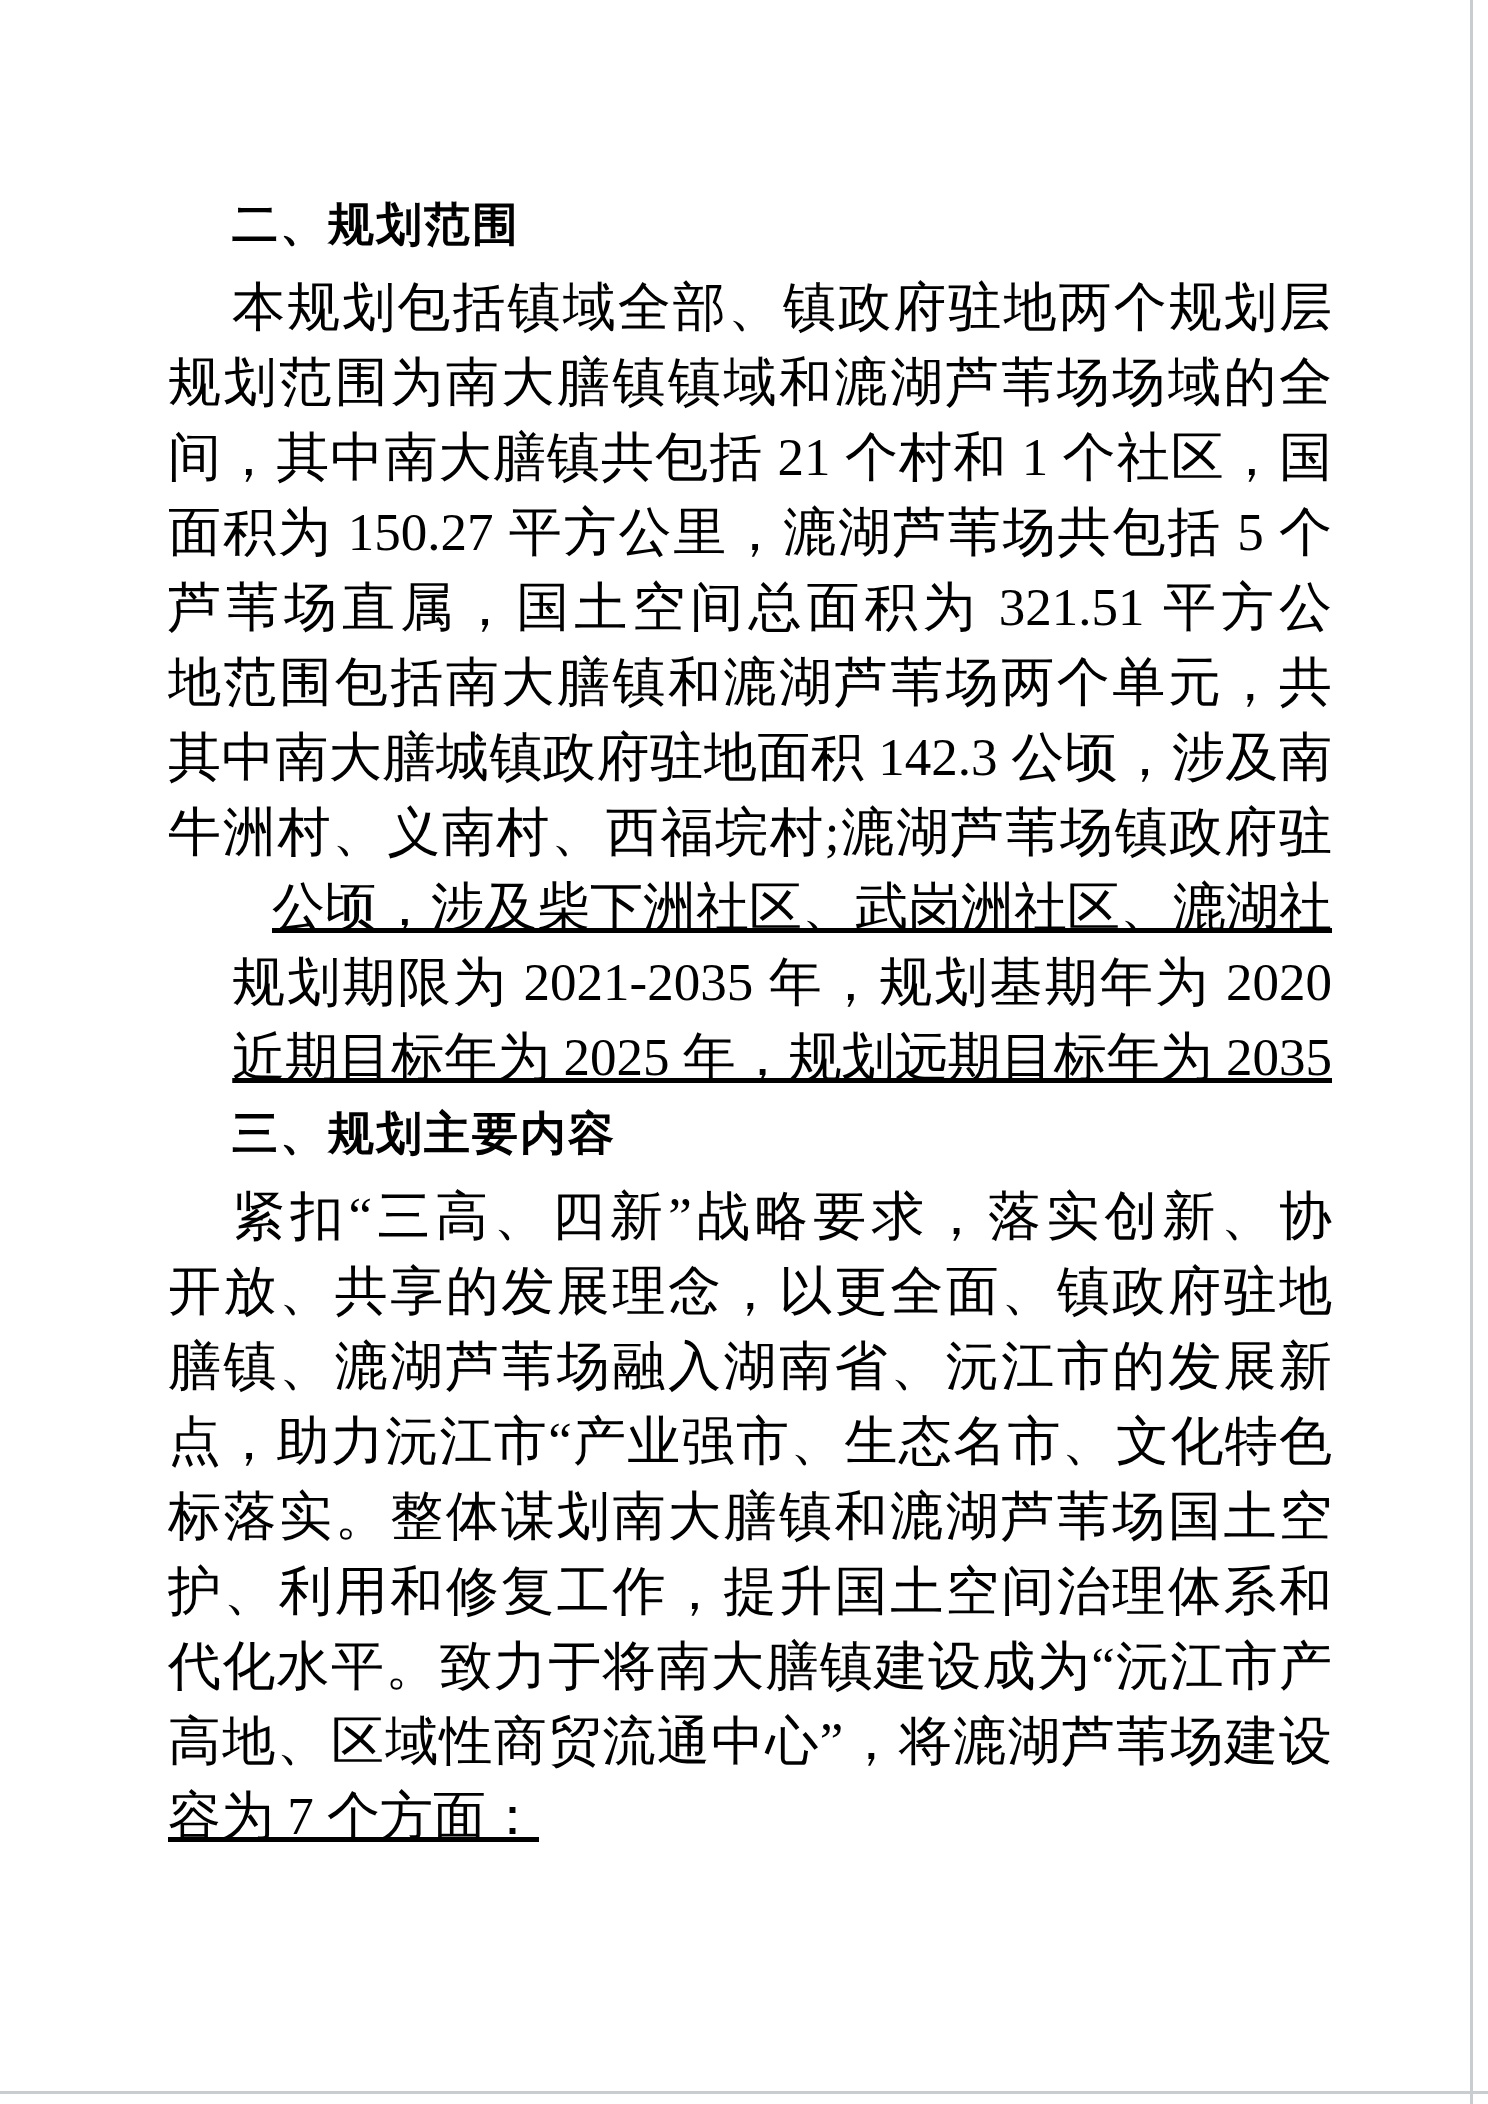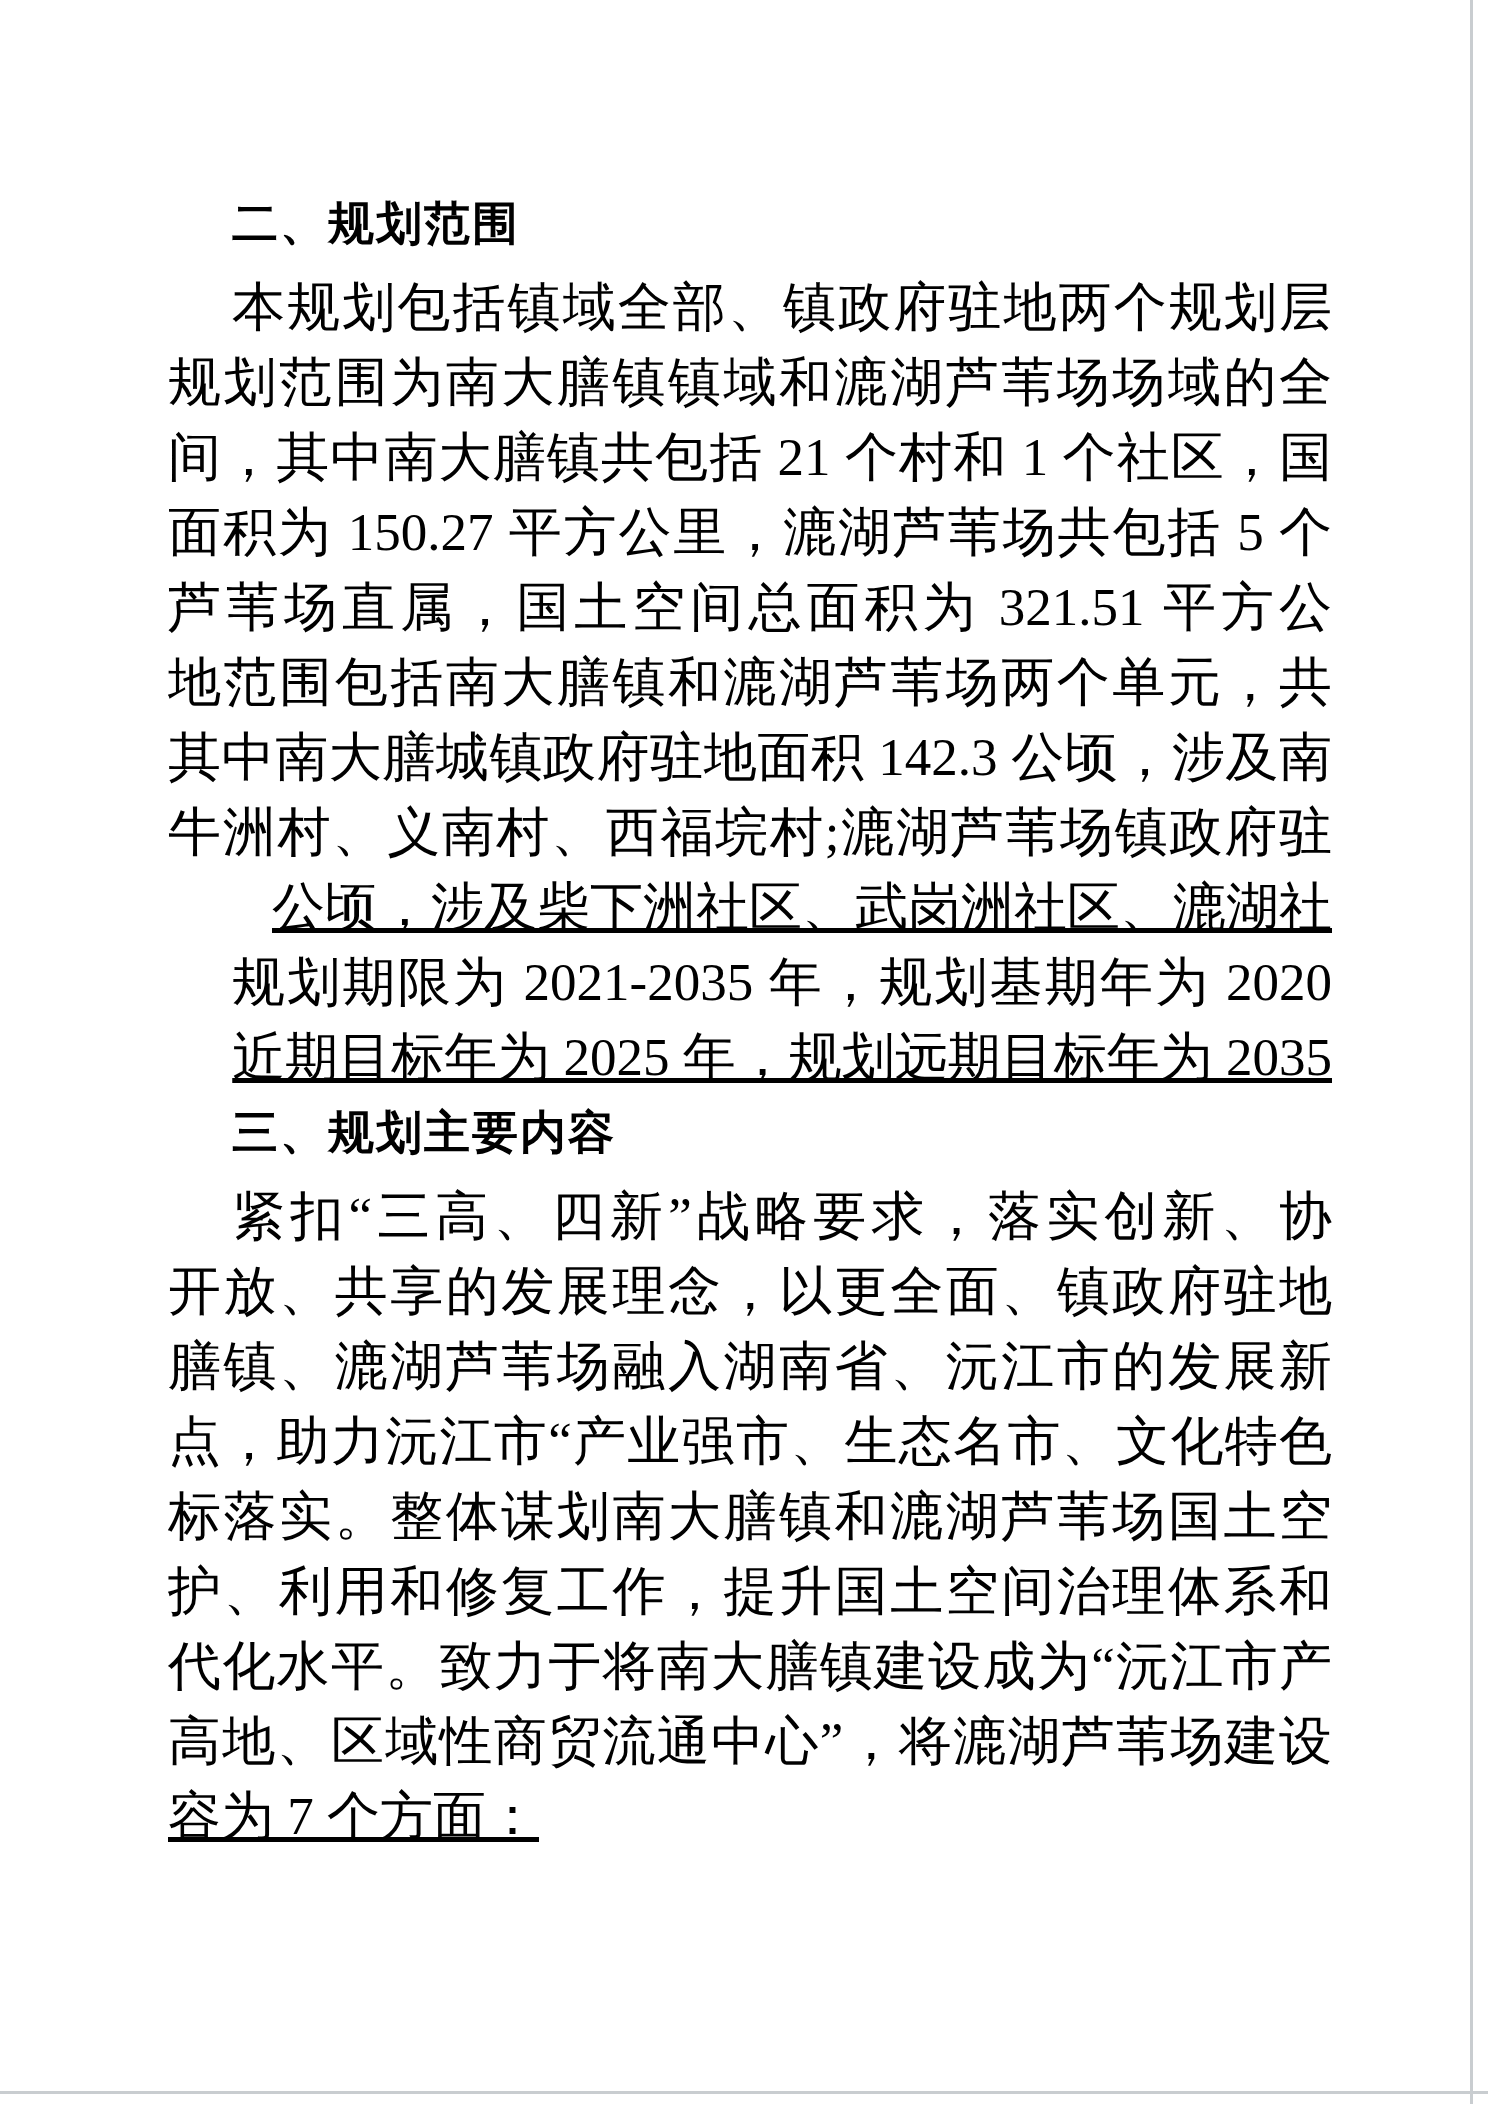--- a/index.html
+++ b/index.html
@@ -15,21 +15,21 @@
     overflow: hidden;
   }
   .content {
     position: absolute;
     left: 168px;
     top: 0;
     width: 1164px;
     color: #000000;
   }
   .section-heading {
-    font-family: Liberation Serif, serif;
+    font-family: Liberation Sans, sans-serif;
     font-weight: bold;
     font-size: 46px;
     line-height: 56px;
     padding-left: 64px;
     margin: 10px 0 18px 0;
     color: #000000;
     letter-spacing: 2px;
   }
   .section:first-child .section-heading {
     margin-top: 196px;

